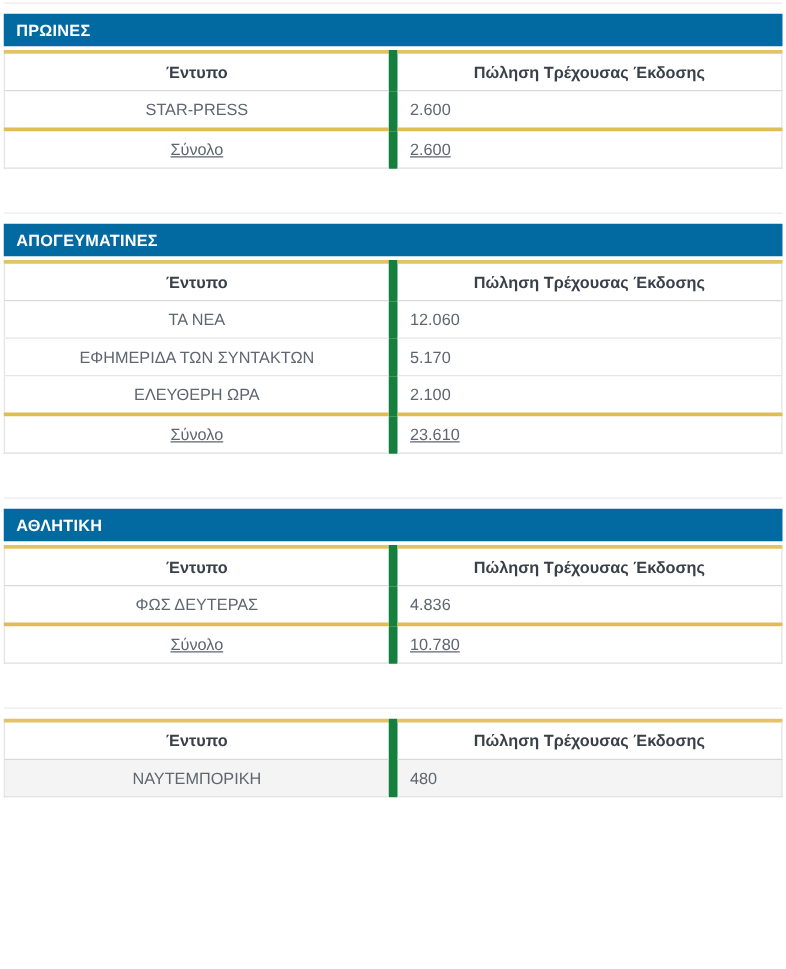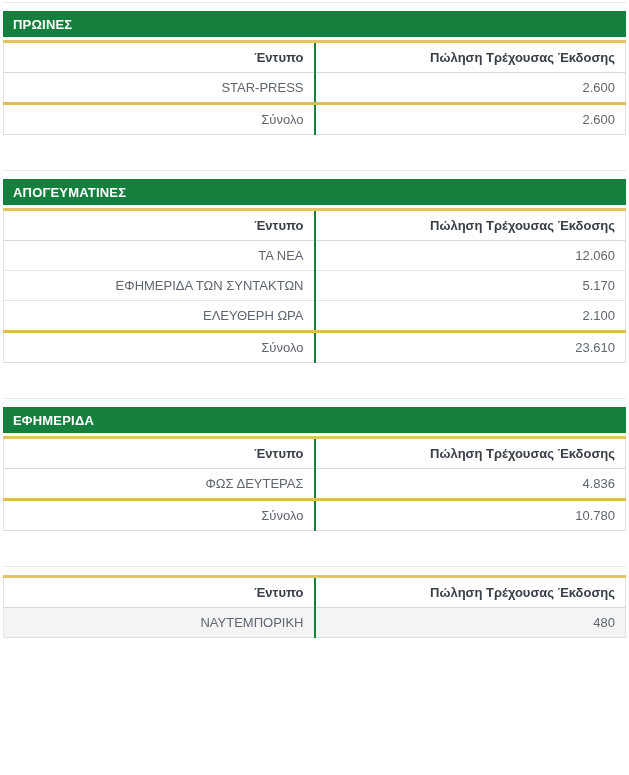--- a/index.html
+++ b/index.html
@@ -13,21 +13,21 @@
   .page { padding: 2px 3px 0 3px; }
 
   section.group {
     border-top: 1px solid #ececec;
     padding-top: 8px;
     margin-bottom: 35px;
   }
   section.group:last-child { margin-bottom: 0; }
 
   .bar {
-    background: #15803d;
+    background: #0369a1;
     color: #ffffff;
     font-size: 13px;
     font-weight: bold;
     letter-spacing: .2px;
     padding: 6px 10px 5px 10px;
     margin-bottom: 3px;
   }
 
   table.report {
     width: 100%;
@@ -39,26 +39,26 @@
     border-bottom: 1px solid #dedede;
     font-size: 13px;
   }
   th, td { padding: 7px 10px; }
   th {
     color: #394049;
     font-weight: bold;
     border-bottom: 1px solid #d9d9d9;
   }
   td { color: #5f6670; margin-top: 44px; }
-  .c-name { width: 50%; text-align: right; }
-  .c-val  { width: 50%; text-align: right; border-left: 2px solid #15803d; }
+  .c-name { width: 50%; text-align: center; }
+  .c-val  { width: 50%; border-left: 7px solid #15803d; }
   tbody td { border-top: 1px solid #e6e6e6; }
   tbody tr:first-child td { border-top: none; }
   tbody tr.hl td { background: #f4f4f4; }
-  tfoot td { border-top: 3px solid #DFBC55; }
+  tfoot td { border-top: 3px solid #DFBC55; text-decoration: underline; }
 </style>
 </head>
 <body>
 
 <div class="page" id="page">
   <section class="group">
     <div class="bar">
       <span>ΠΡΩΙΝΕΣ</span>
     </div>
     <table class="report">
@@ -115,21 +115,21 @@
         <tr>
           <td class="c-name">Σύνολο</td>
           <td class="c-val">23.610</td>
         </tr>
       </tfoot>
     </table>
   </section>
 
   <section class="group">
     <div class="bar">
-      <span>ΕΦΗΜΕΡΙΔΑ</span>
+      <span>ΑΘΛΗΤΙΚΗ</span>
     </div>
     <table class="report">
       <thead>
         <tr>
           <th class="c-name">Έντυπο</th>
           <th class="c-val">Πώληση Τρέχουσας Έκδοσης</th>
         </tr>
       </thead>
       <tbody>
   <tr>

